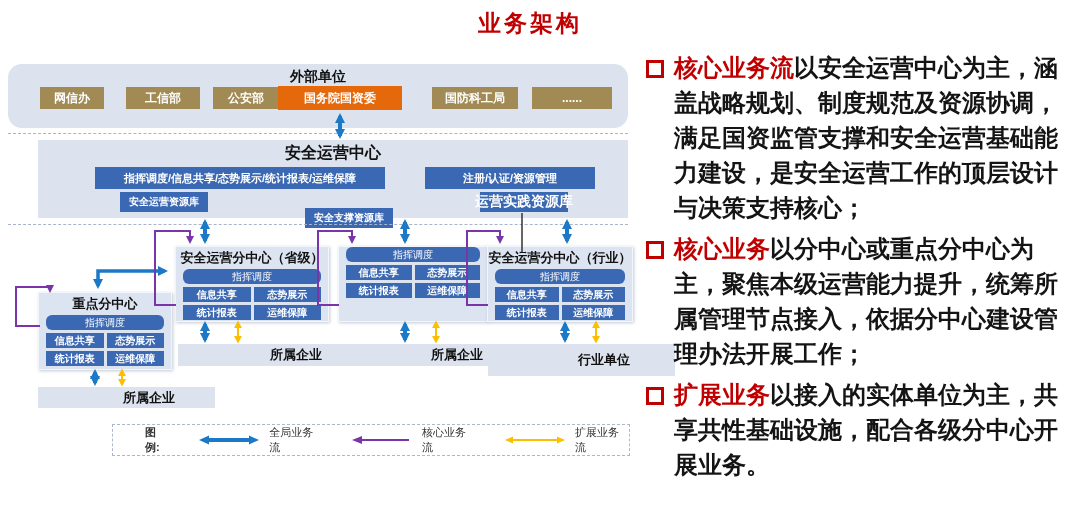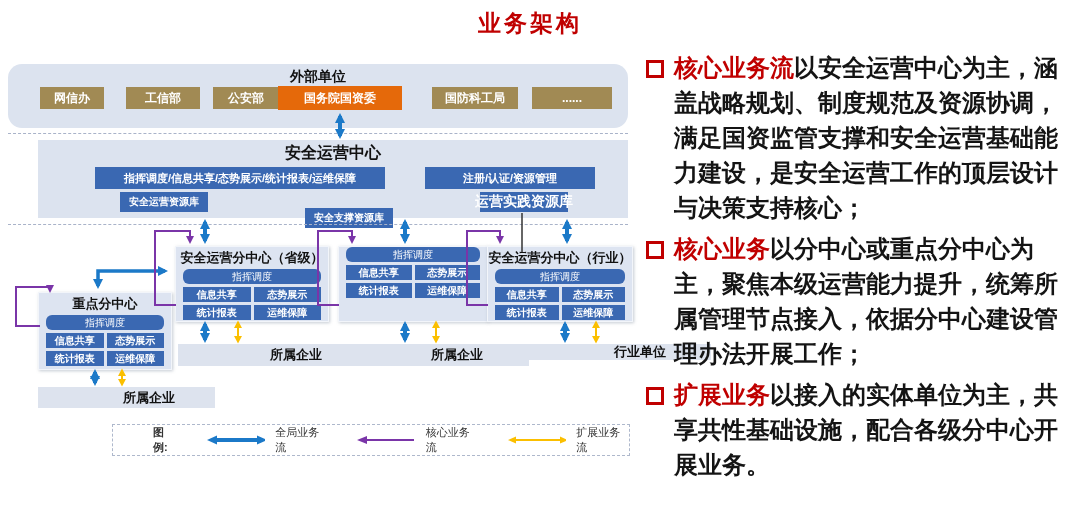--- a/index.html
+++ b/index.html
@@ -22,21 +22,21 @@
   .cmd{margin:0 7px;height:15px;background:#3a68b2;color:#fff;font-weight:normal;font-size:10px;
     display:flex;align-items:center;justify-content:center;border-radius:6px;}
   .cells{display:grid;grid-template-columns:1fr 1fr;gap:3px;margin:3px 7px 0 7px;text-align:right;}
   .cell{background:#3a68b2;color:#fff;font-weight:bold;font-size:10px;height:15px;
     display:flex;align-items:center;justify-content:center;}
   .unit{position:absolute;background:#dde3ee;color:#111;font-weight:bold;font-size:13px;
     display:flex;align-items:center;justify-content:center;padding-left:45px;}
   .dash{position:absolute;border-top:1px dashed #a9b3c9;height:0;}
   .legend{position:absolute;left:112px;top:424px;width:516px;height:30px;
     border:1px dashed #aeb8cc;display:flex;align-items:center;}
-  .leg-label{font-size:11px;color:#333;margin-left:40px;font-weight:bold;}
+  .leg-label{font-size:11px;color:#333;margin-left:32px;font-weight:bold;}
   .leg-item{display:flex;align-items:center;margin-left:28px;}
   .leg-item span{font-size:11px;color:#333;margin-left:10px;}
   .overlay{position:absolute;left:0;top:0;pointer-events:none;}
   .bullets{position:absolute;left:646px;top:50px;width:432px;}
   .bullet{display:flex;margin-bottom:6px;}
   .sq{width:12px;height:12px;border:3px solid #c00000;margin:10px 10px 0 0;flex:none;}
   .btext{font-size:24px;line-height:35px;font-weight:600;color:#141414;}
   .lead{color:#c00000;font-weight:bold;}
 </style>
 </head>
@@ -107,21 +107,21 @@
     <div class="cells">
       <div class="cell">信息共享</div>
       <div class="cell">态势展示</div>
       <div class="cell">统计报表</div>
       <div class="cell">运维保障</div>
     </div>
   </div>
 
   <div class="unit" style="left:178px;top:344px;width:146px;height:22px;">所属企业</div>
   <div class="unit" style="left:340px;top:344px;width:144px;height:22px;">所属企业</div>
-  <div class="unit" style="left:488px;top:344px;width:142px;height:16px;margin-left:36px;">行业单位</div>
+  <div class="unit" style="left:488px;top:344px;width:142px;height:32px;">行业单位</div>
   <div class="unit" style="left:38px;top:387px;width:132px;height:21px;">所属企业</div>
 
   <svg class="overlay" width="640" height="523" viewBox="0 0 640 523">
     <defs>
       <marker id="hb" markerUnits="userSpaceOnUse" markerWidth="12" markerHeight="12" refX="8" refY="6" orient="auto-start-reverse">
         <path d="M1,1 L11,6 L1,11 Z" fill="#1b79c8"></path>
       </marker>
       <marker id="hp" markerUnits="userSpaceOnUse" markerWidth="10" markerHeight="10" refX="6" refY="5" orient="auto-start-reverse">
         <path d="M1,1 L9,5 L1,9 Z" fill="#7a35a8"></path>
       </marker>

